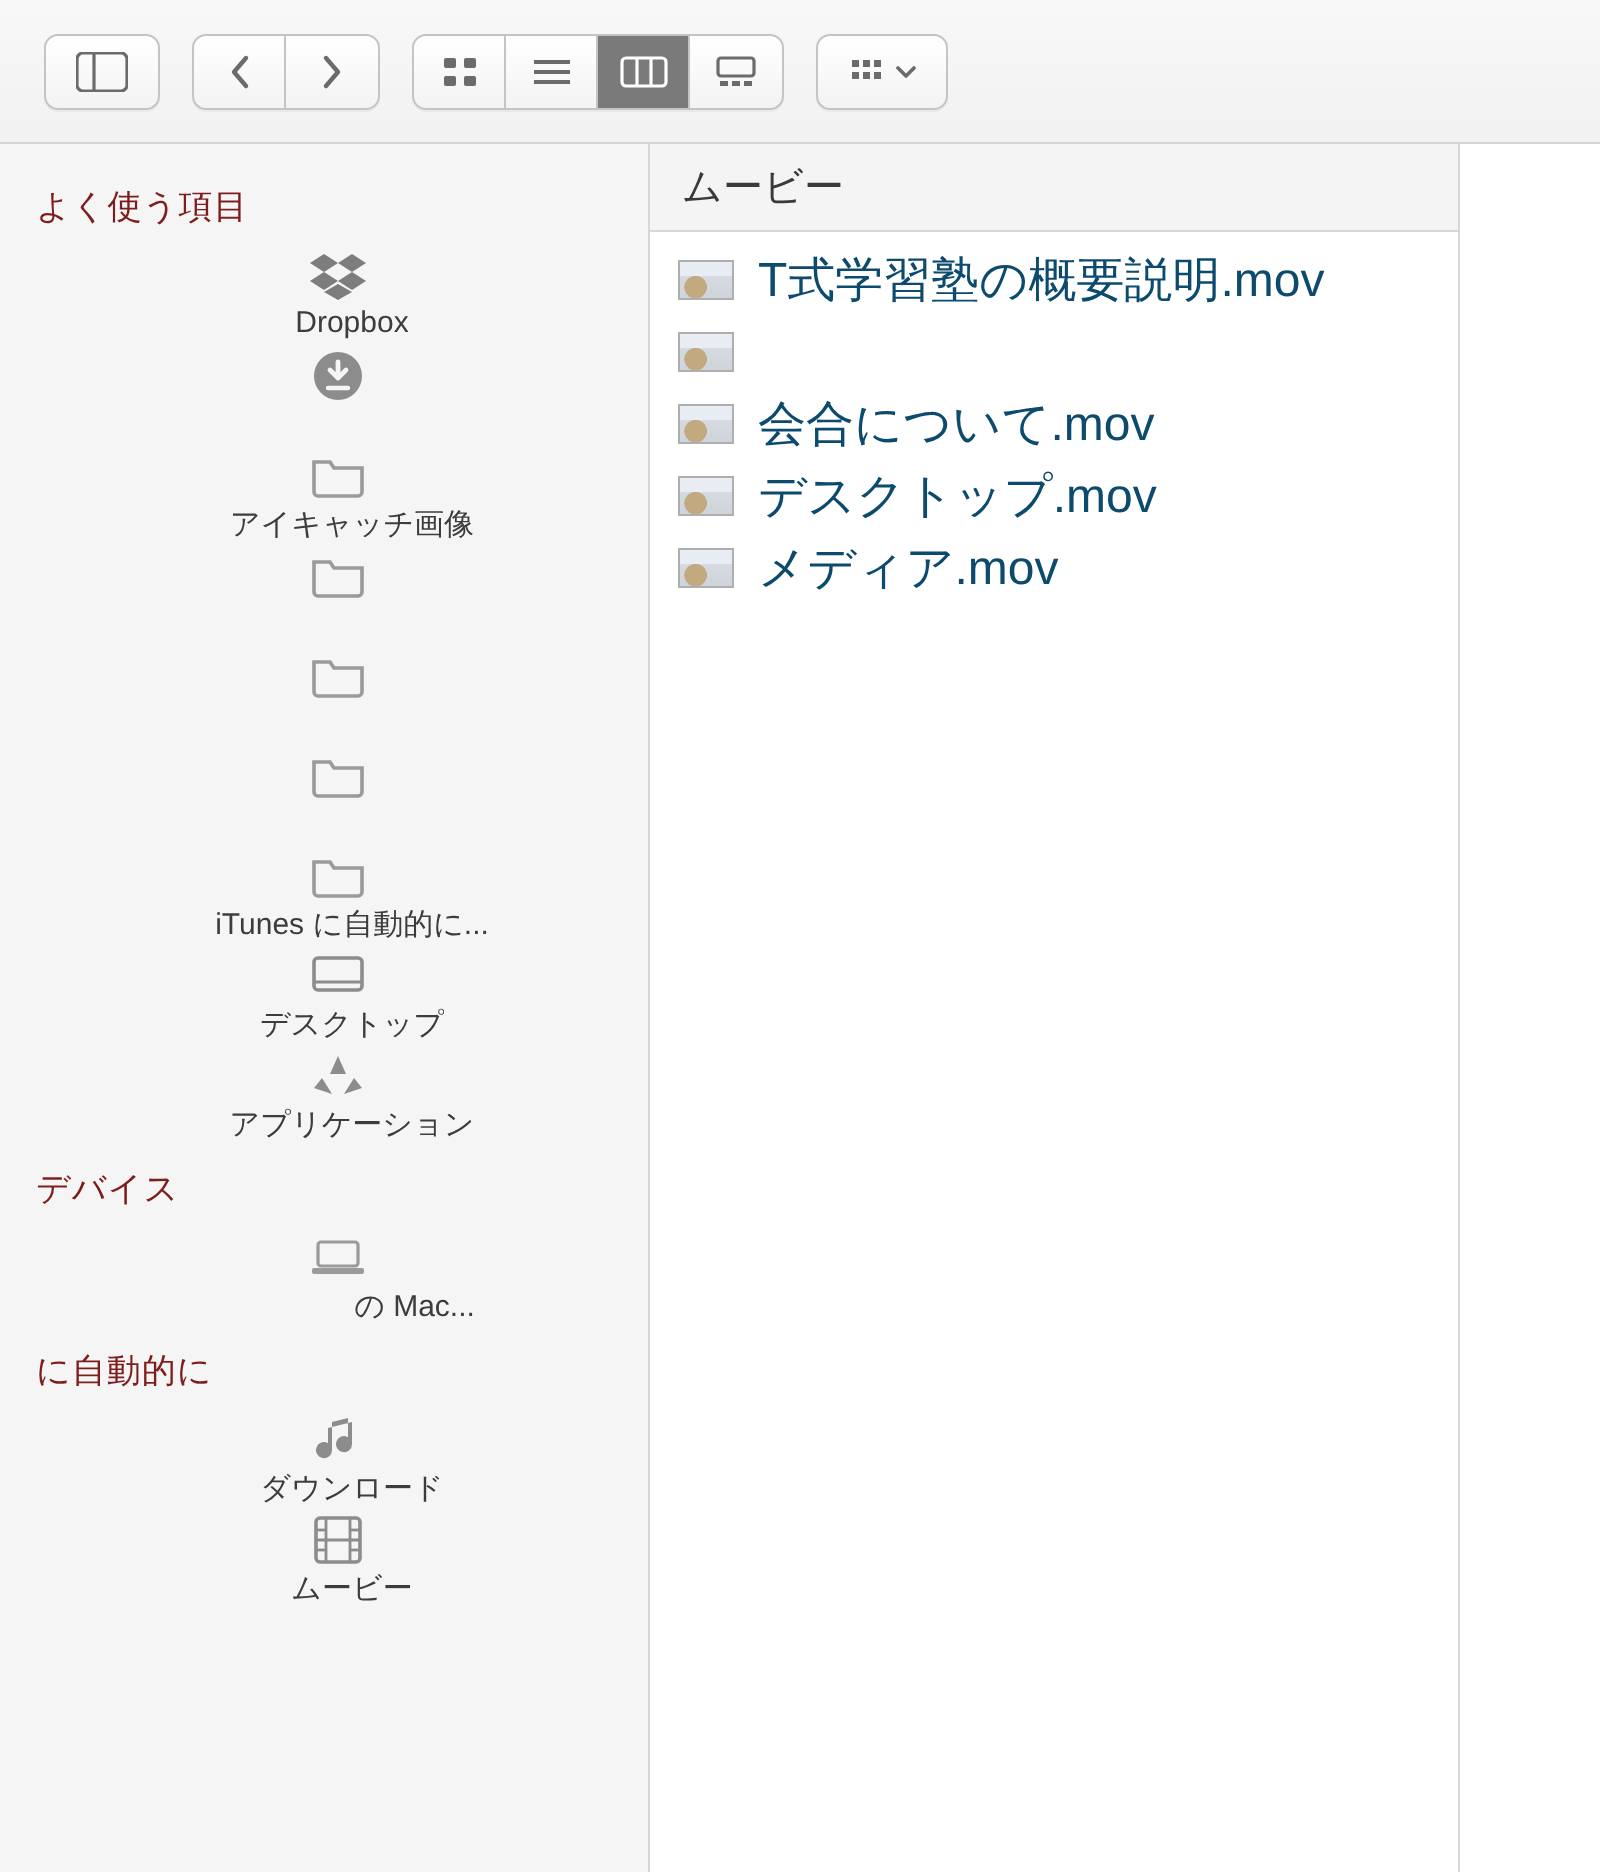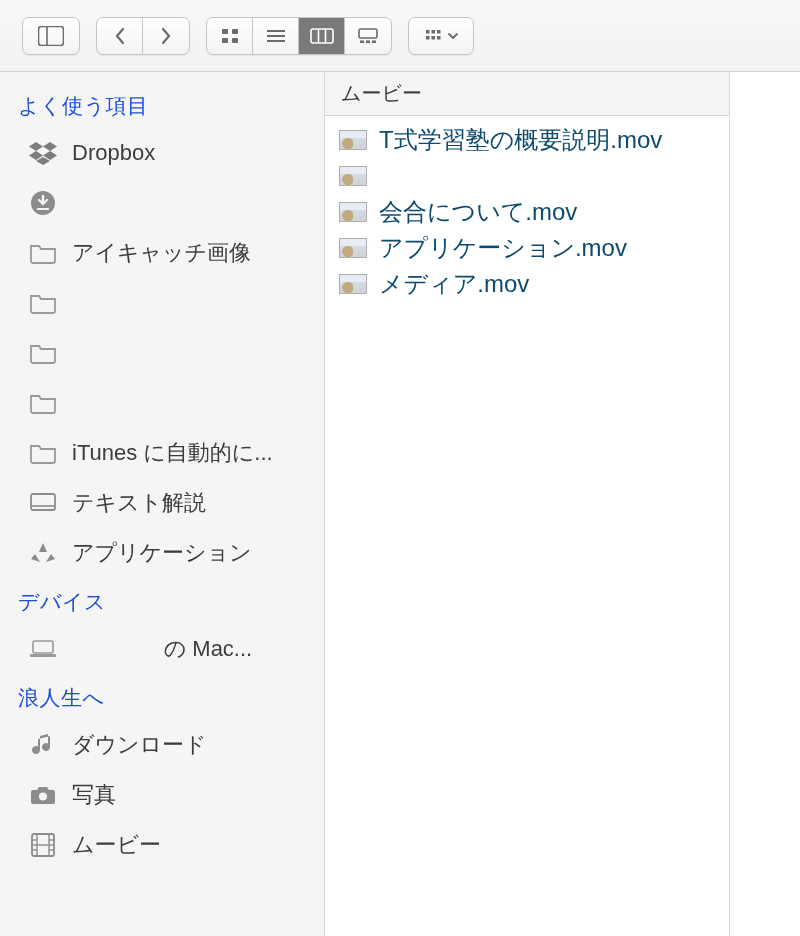--- a/index.html
+++ b/index.html
@@ -10,22 +10,22 @@
     .btn-group { display:flex; border:1px solid #c4c4c4; border-radius:7px; overflow:hidden; background:linear-gradient(#ffffff,#f3f3f3); box-shadow:0 1px 0 rgba(0,0,0,.04); }
     .btn { height:36px; min-width:46px; display:flex; align-items:center; justify-content:center; border-right:1px solid #c4c4c4; cursor:pointer; color:#6b6b6b; }
     .btn:last-child { border-right:none; }
     .btn.single { border-radius:7px; }
     .btn.active { background:#7a7a7a; color:#fff; }
     .btn svg { display:block; }
     .btn .chev { margin-left:2px; }
     
     .body { flex:1; display:flex; min-height:0; }
     .sidebar { width:325px; background:#f5f5f5; border-right:1px solid #d7d7d7; padding-top:10px; overflow:hidden; }
-    .section-title { font-size:21px; color:#1d4ed8; padding:10px 0 8px 18px; letter-spacing:.5px; }
-    .side-item { display:flex; align-items:center; height:50px; padding-left:28px; cursor:pointer; font-size:22px; color:#3c3c3c; }
+    .section-title { font-size:17px; color:#7f1d1d; padding:10px 0 8px 18px; letter-spacing:.5px; }
+    .side-item { display:flex; align-items:center; height:50px; padding-left:28px; cursor:pointer; font-size:15px; color:#3c3c3c;flex-direction:column; }
     .side-icon { width:30px; height:30px; margin-right:14px; display:flex; align-items:center; justify-content:center; color:#8c8c8c; flex-shrink:0; }
     .side-label { white-space:nowrap; overflow:hidden; text-overflow:ellipsis; max-width:240px; }
     .main { flex:1; display:flex; min-width:0; }
     .column { flex:1; border-right:1px solid #d7d7d7; display:flex; flex-direction:column; min-width:0; }
     .col-header { height:44px; display:flex; align-items:center; padding-left:16px; font-size:20px; color:#3a3a3a; background:#f4f4f4; border-bottom:1px solid #d7d7d7; }
     .file-list { flex:1; padding:6px 0; }
     .file-item { display:flex; align-items:center; height:36px; padding:0 14px; cursor:pointer; font-size:24px; color:#0c4a6e; }
     .thumb { width:28px; height:20px; margin-right:12px; border:1px solid #aeaeae; background:
       linear-gradient(#e8edf3,#e8edf3) 0 0/100% 40% no-repeat,
       radial-gradient(circle at 30% 70%, #c2a97f 0 25%, transparent 26%) ,
@@ -198,21 +198,21 @@
           </span>
         <span class="side-label">iTunes に自動的に...</span>
       </div>
       <div class="side-item">
         <span class="side-icon">
             <svg width="28" height="22" viewBox="0 0 28 22">
               <rect x="2" y="2" width="24" height="16" rx="2" fill="none" stroke="#8c8c8c" stroke-width="1.8"></rect>
               <line x1="2" y1="14" x2="26" y2="14" stroke="#8c8c8c" stroke-width="1.6"></line>
             </svg>
           </span>
-        <span class="side-label">テキスト解説</span>
+        <span class="side-label">デスクトップ</span>
       </div>
       <div class="side-item">
         <span class="side-icon">
             <svg width="28" height="26" viewBox="0 0 28 26">
               <path d="M14 3l4 9h-8l4-9z M6 14l5 8-9-3 4-5z M22 14l-5 8 9-3-4-5z" fill="#8c8c8c"></path>
             </svg>
           </span>
         <span class="side-label">アプリケーション</span>
       </div>
 
@@ -220,37 +220,28 @@
       <div class="side-item">
         <span class="side-icon">
             <svg width="30" height="20" viewBox="0 0 30 20">
               <rect x="5" y="2" width="20" height="12" rx="1.5" fill="none" stroke="#9a9a9a" stroke-width="1.6"></rect>
               <rect x="2" y="15" width="26" height="3" rx="1" fill="#9a9a9a"></rect>
             </svg>
           </span>
         <span class="side-label" style="white-space:pre;">               の Mac...</span>
       </div>
 
-      <div class="section-title">浪人生へ</div>
+      <div class="section-title">に自動的に</div>
       <div class="side-item">
         <span class="side-icon">
             <svg width="24" height="26" viewBox="0 0 24 26">
               <path d="M9 4v14a4 4 0 1 1-2-3.4V7l12-3v11a4 4 0 1 1-2-3.4V2L9 4z" fill="#8c8c8c"></path>
             </svg>
           </span>
         <span class="side-label">ダウンロード</span>
-      </div>
-      <div class="side-item">
-        <span class="side-icon">
-            <svg width="28" height="22" viewBox="0 0 28 22">
-              <path d="M4 6h4l2-3h8l2 3h4a2 2 0 0 1 2 2v10a2 2 0 0 1-2 2H4a2 2 0 0 1-2-2V8a2 2 0 0 1 2-2z" fill="#8c8c8c"></path>
-              <circle cx="14" cy="12.5" r="4" fill="#f5f5f5"></circle>
-            </svg>
-          </span>
-        <span class="side-label">写真</span>
       </div>
       <div class="side-item">
         <span class="side-icon">
             <svg width="26" height="26" viewBox="0 0 26 26">
               <rect x="2" y="2" width="22" height="22" rx="2" fill="none" stroke="#8c8c8c" stroke-width="1.8"></rect>
               <line x1="7" y1="2" x2="7" y2="24" stroke="#8c8c8c" stroke-width="1.4"></line>
               <line x1="19" y1="2" x2="19" y2="24" stroke="#8c8c8c" stroke-width="1.4"></line>
               <line x1="2" y1="8" x2="7" y2="8" stroke="#8c8c8c" stroke-width="1.4"></line>
               <line x1="2" y1="13" x2="24" y2="13" stroke="#8c8c8c" stroke-width="1.4"></line>
               <line x1="2" y1="18" x2="7" y2="18" stroke="#8c8c8c" stroke-width="1.4"></line>
@@ -272,21 +263,21 @@
             </div>
           <div class="file-item">
               <span class="thumb"></span>
             </div>
           <div class="file-item">
               <span class="thumb"></span>
               <span>会合について.mov</span>
             </div>
           <div class="file-item">
               <span class="thumb"></span>
-              <span>アプリケーション.mov</span>
+              <span>デスクトップ.mov</span>
             </div>
           <div class="file-item">
               <span class="thumb"></span>
               <span>メディア.mov</span>
             </div>
         </div>
       </div>
       <div class="preview"></div>
     </div>
 

